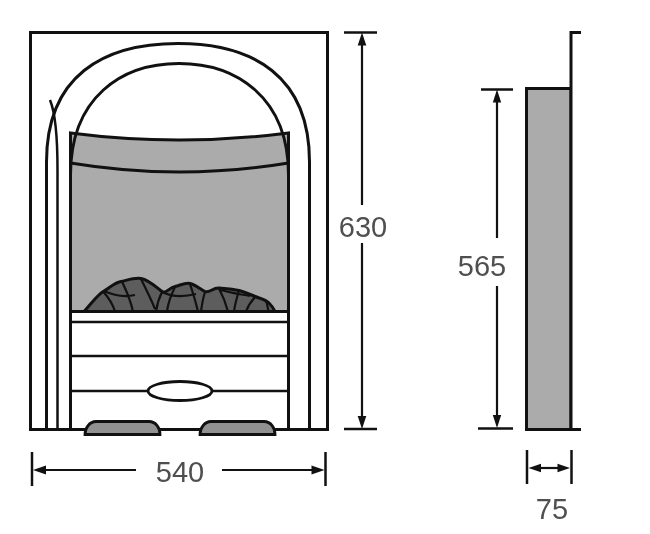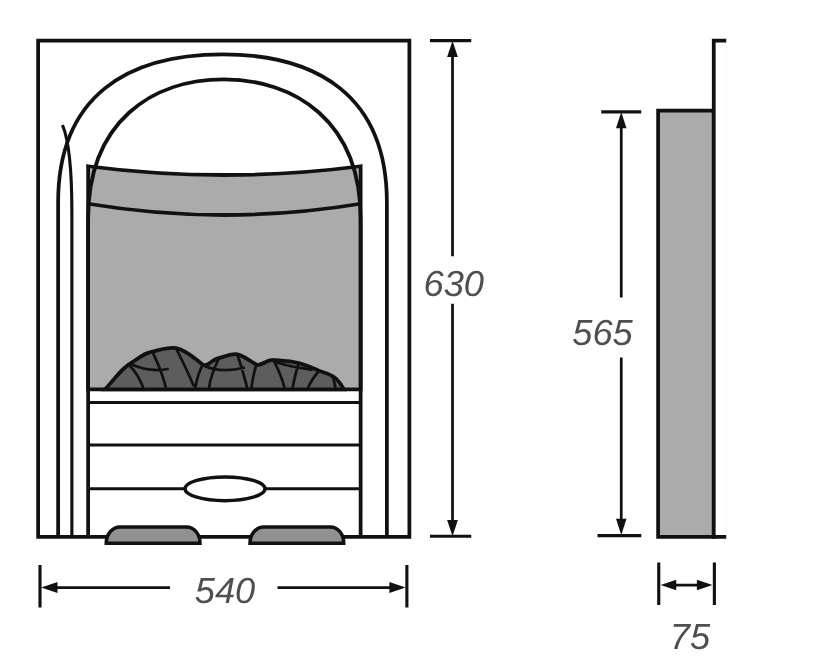--- a/index.html
+++ b/index.html
@@ -1,17 +1,17 @@
 <!DOCTYPE html>
 <html style="--line-color: #111111; --bg-color: #ffffff;"><head>
 <meta charset="utf-8">
 <style>
   html,body{margin:0;padding:0;background:var(--bg-color,#ffffff);}
   .canvas{position:relative;width:581px;height:534px;background:var(--bg-color,#ffffff);overflow:hidden;
-          font-family:"Liberation Sans",sans-serif;font-style:italic;}
+          font-family:"Liberation Sans",sans-serif;}
   svg{display:block;}
   .ln{stroke:var(--line-color,#111);fill:none;}
   .w3{stroke-width:3;}
   .w28{stroke-width:2.8;}
   .w25{stroke-width:2.5;}
   .w22{stroke-width:2.2;}
   .wht{fill:var(--bg-color,#ffffff);stroke:var(--line-color,#111);}
   .arrow{fill:var(--line-color,#111);stroke:none;}
   text.dim{font-family:"Liberation Sans",sans-serif;font-size:29px;text-anchor:middle;}
 </style>

